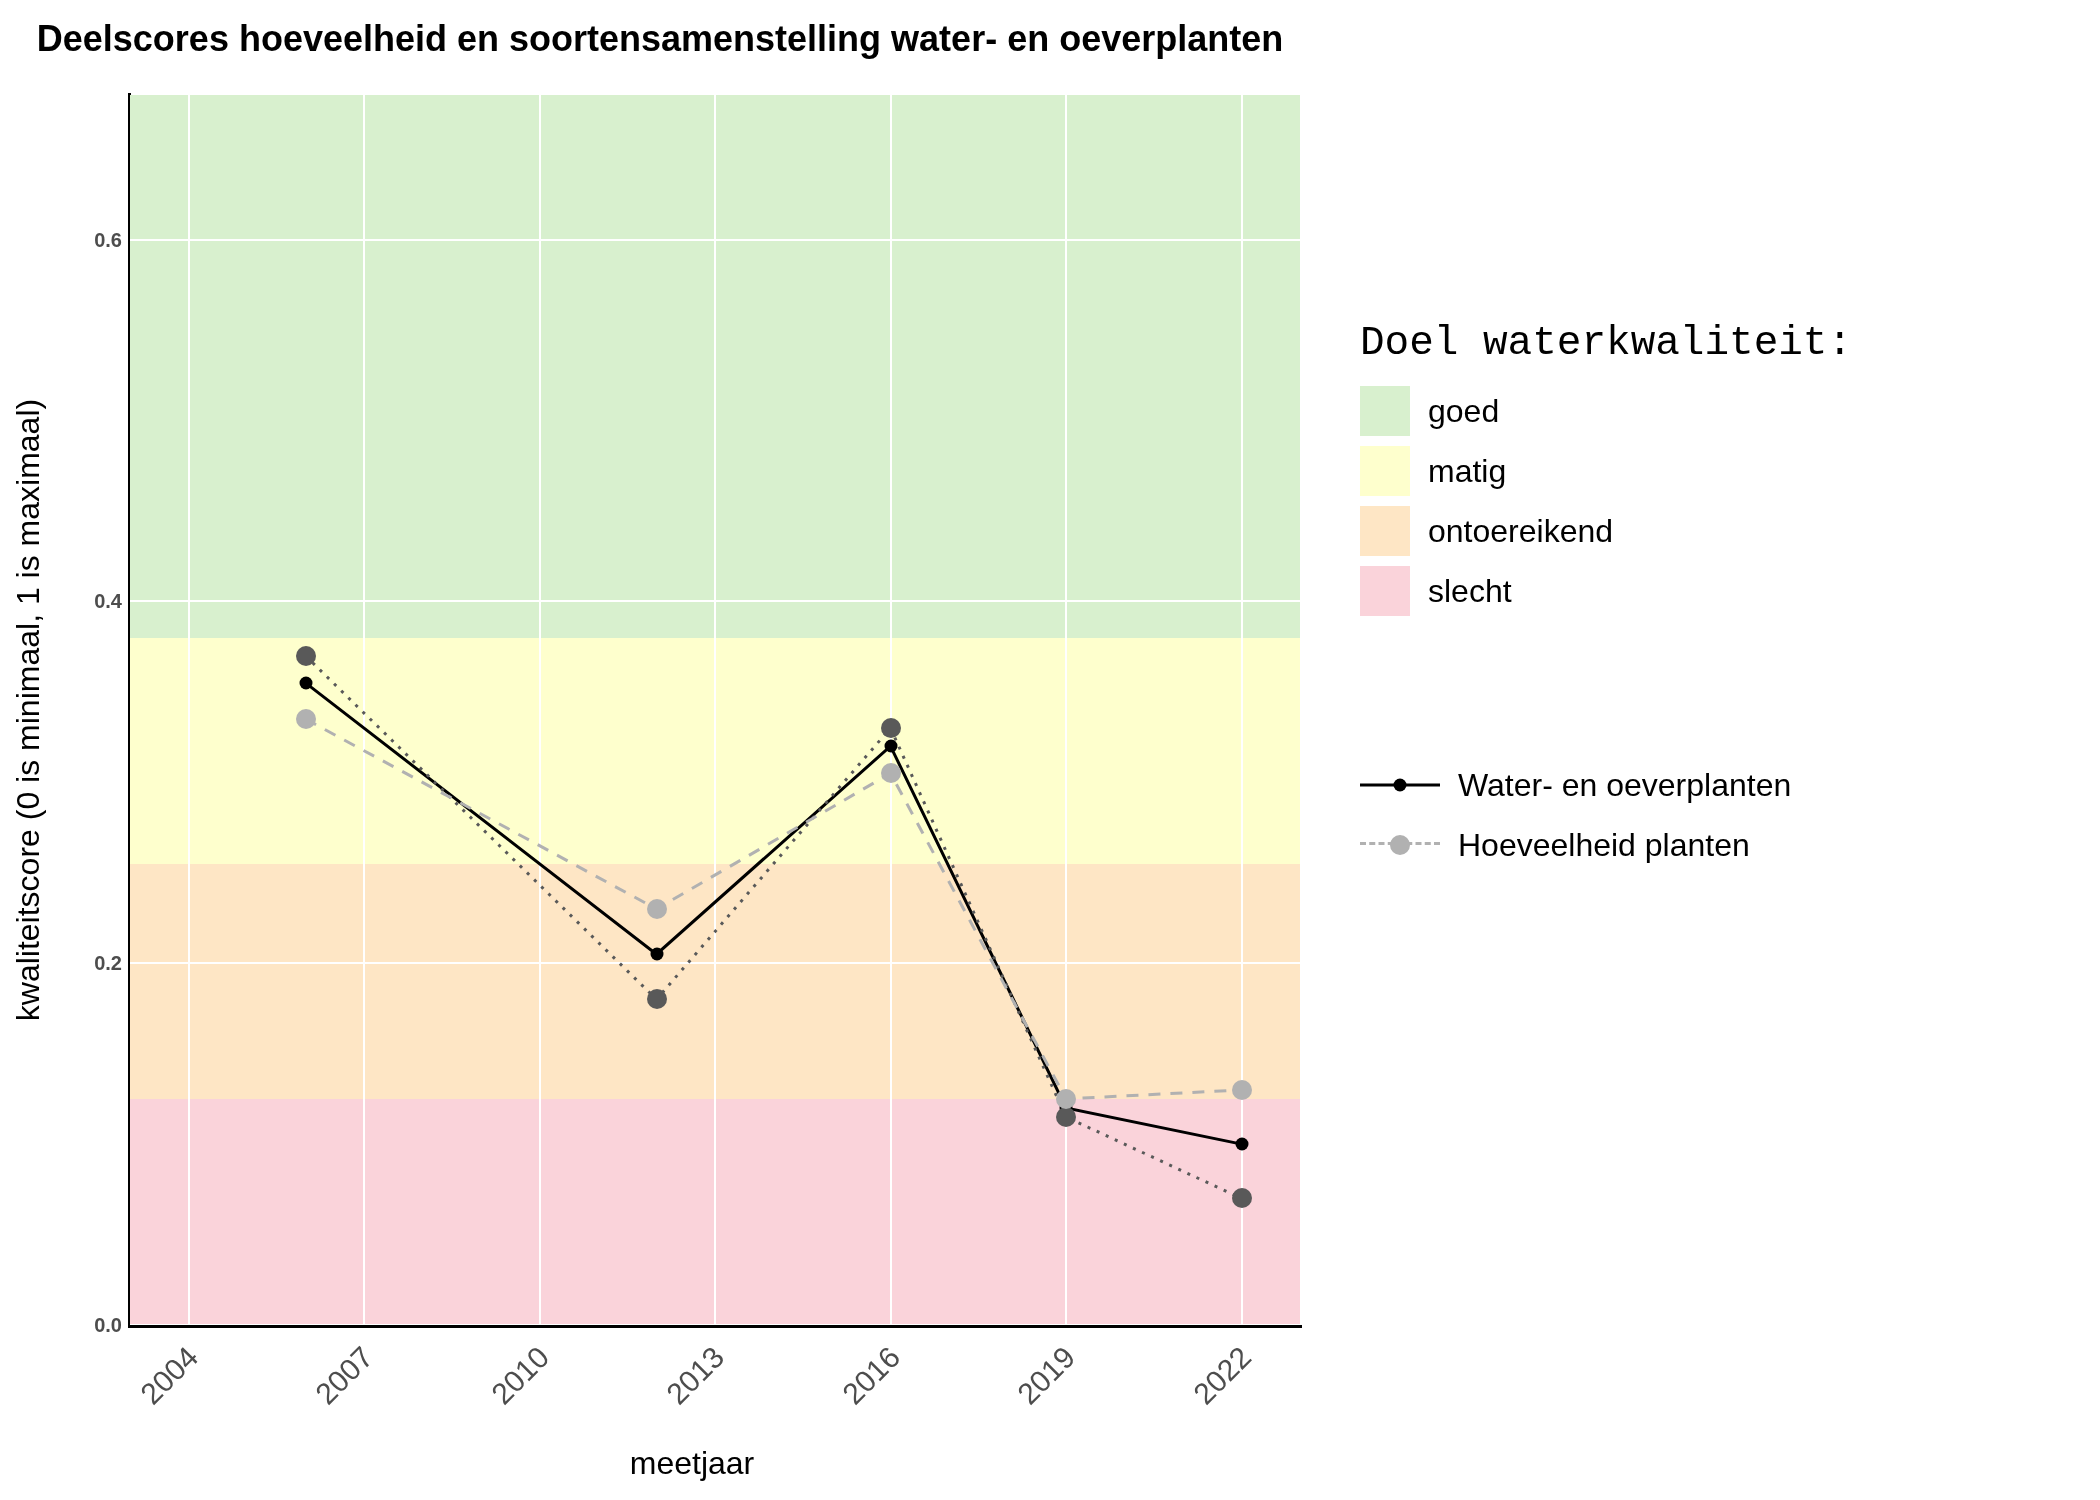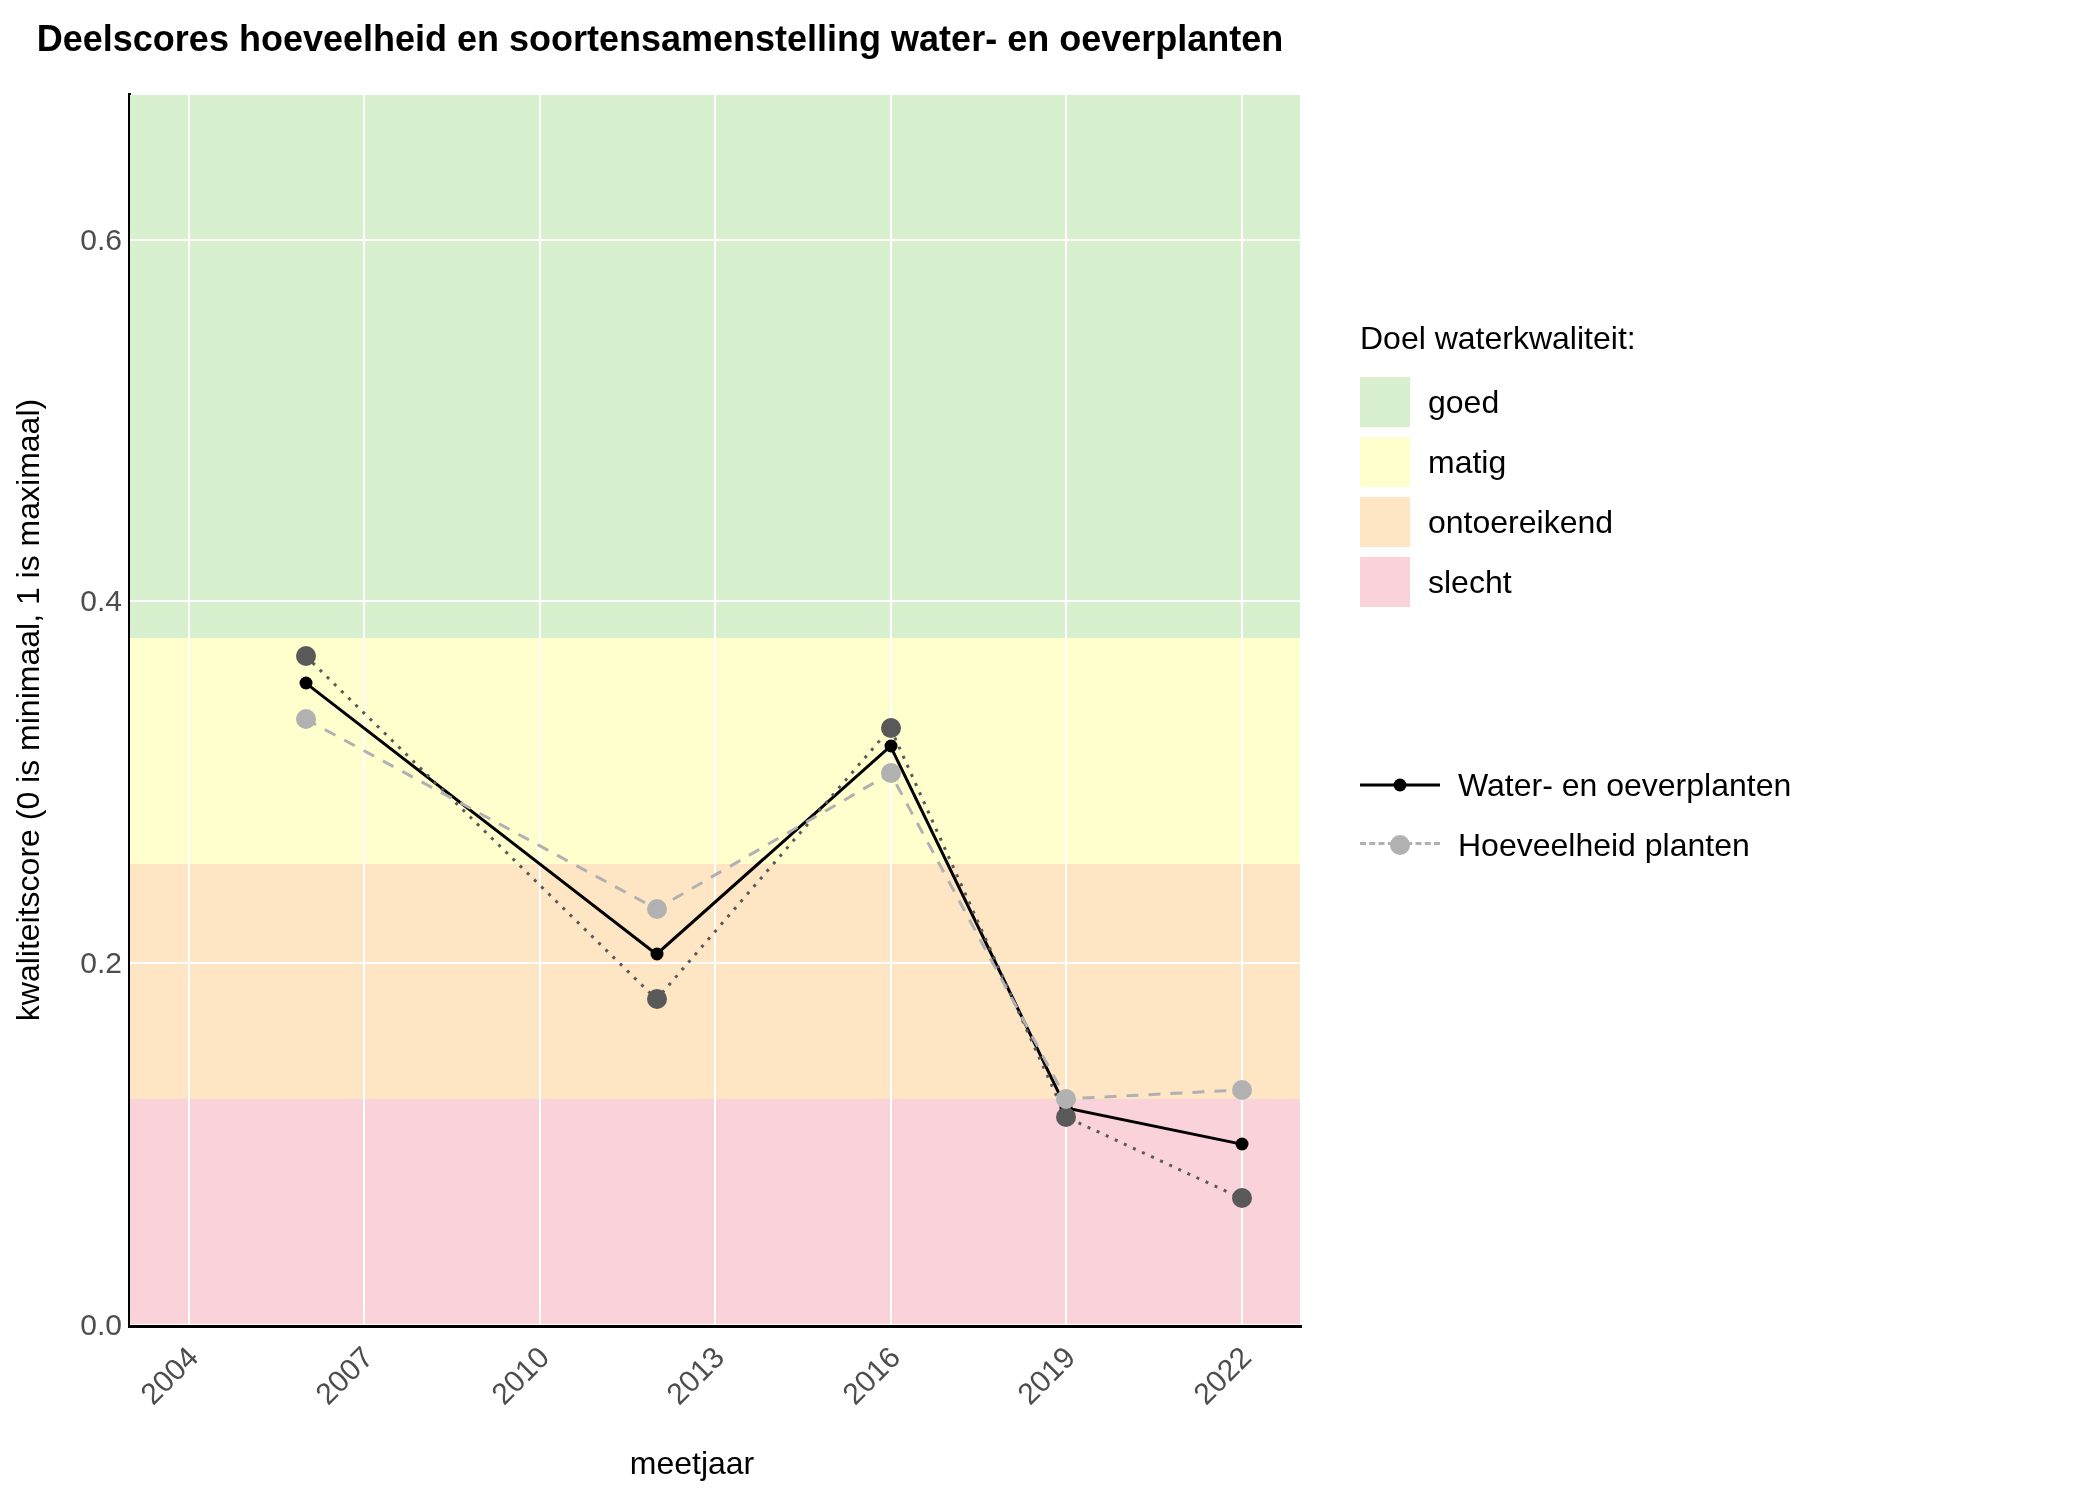--- a/index.html
+++ b/index.html
@@ -48,23 +48,24 @@
   }
   .axis-line-y {
     position: absolute;
     left: 128px; top: 93px; width: 3px; height: 1234px; background:#000;
   }
   .y-tick {
     position: absolute;
     right: 1978px;
     width: 100px;
     text-align: right;
-    font-size: 30px;
+    font-size: 20px;
     color: #4d4d4d;
     transform: translateY(-50%);
+    font-weight: bold;
   }
   .x-tick {
     position: absolute;
     font-size: 30px;
     color: #4d4d4d;
     transform-origin: right top;
     transform: rotate(-45deg) translate(0,0);
   }
   .y-label {
     position: absolute;
@@ -94,22 +95,23 @@
     border-radius: 50%;
     transform: translate(-50%,-50%);
   }
   .legend {
     position: absolute;
     left: 1360px;
     font-size: 32px;
     color: #000;
   }
   .legend-title {
-    font-size: 32px;
+    font-size: 41px;
     margin-bottom: 20px;
+    font-family: Liberation Mono, monospace;
   }
   .legend-row {
     display: flex;
     align-items: center;
     margin-bottom: 10px;
     height: 50px;
   }
   .swatch {
     width: 50px; height: 50px; margin-right: 18px;
   }

